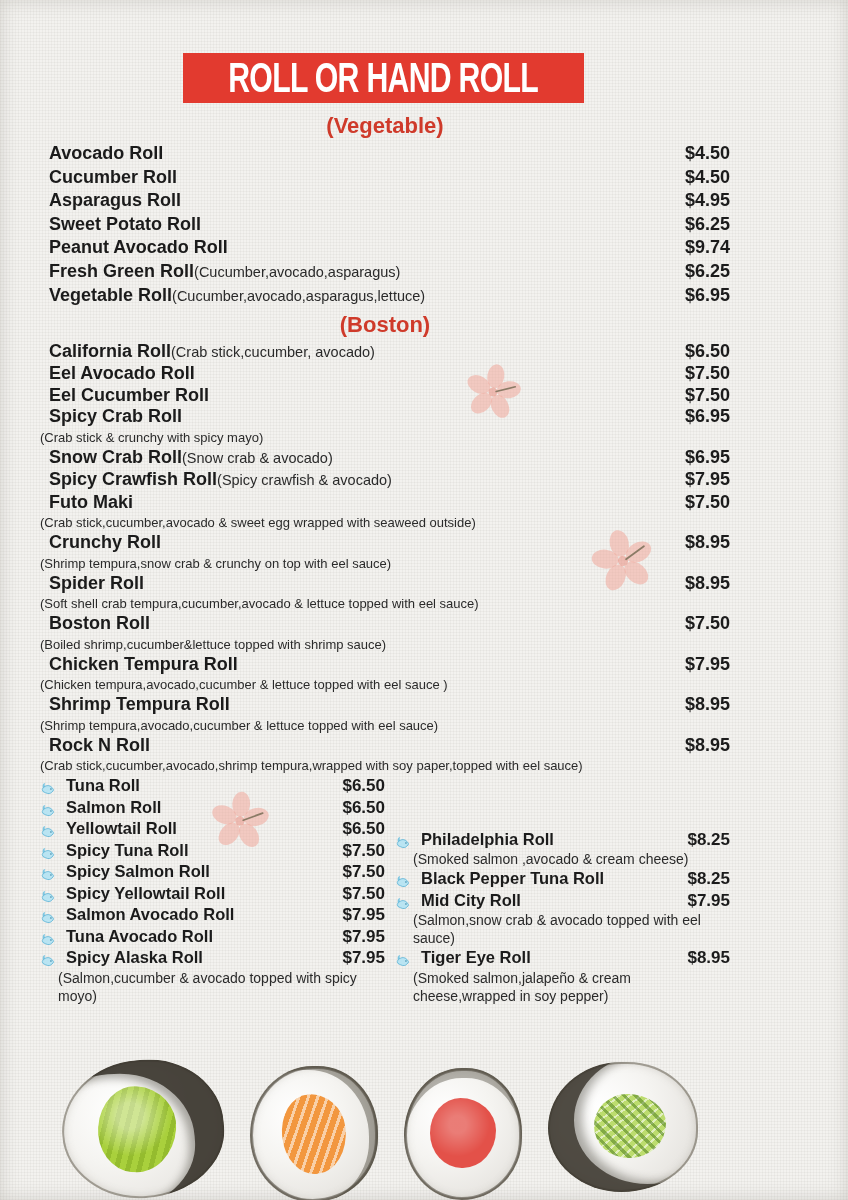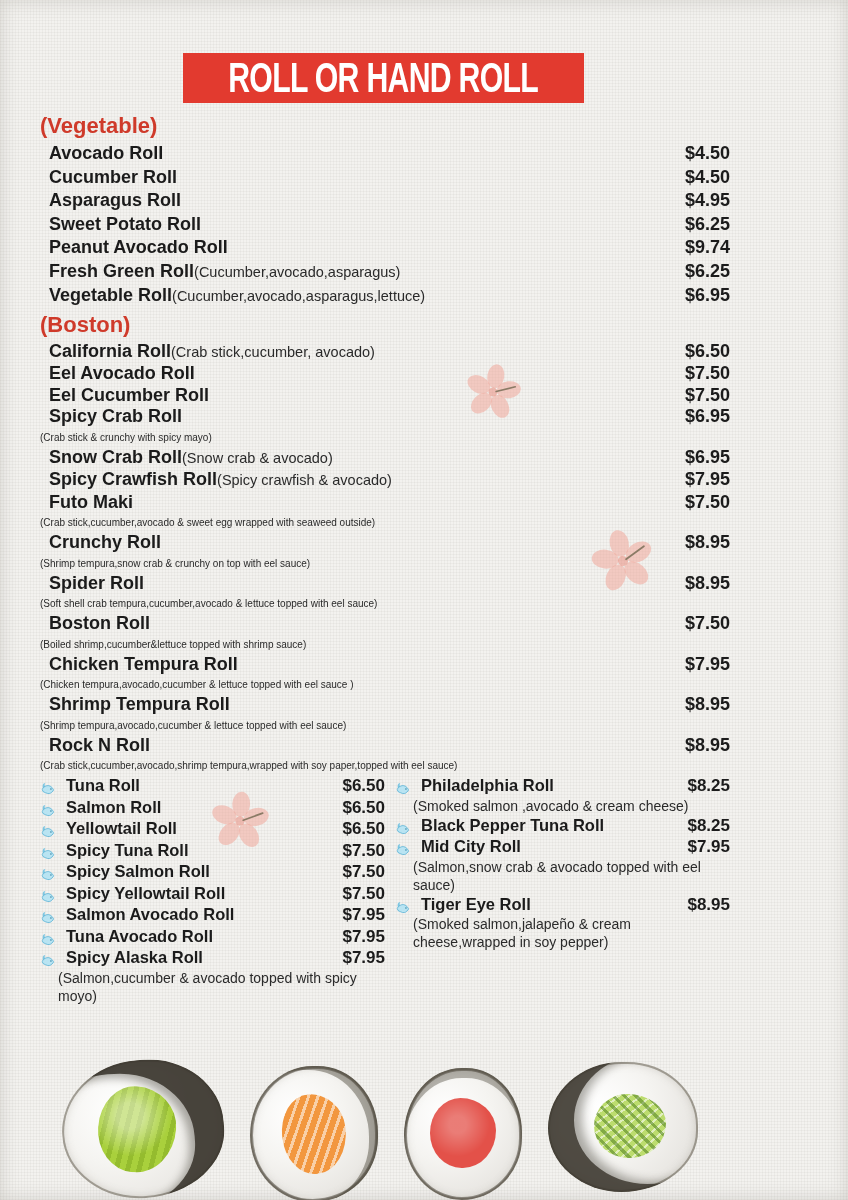--- a/index.html
+++ b/index.html
@@ -22,33 +22,33 @@
     display:flex;align-items:center;justify-content:center;
   }
   .banner .title{
     color:#fff;font-weight:bold;font-size:42px;line-height:50px;
     white-space:nowrap;letter-spacing:-1px;
     transform:scaleX(0.72);transform-origin:center;
   }
   
   .menu{position:absolute;left:40px;top:110px;width:690px;}
   .section-heading{
-    font-weight:bold;font-size:22px;line-height:26px;
+    text-align:center;font-weight:bold;font-size:22px;line-height:26px;
     color:#cf3a2a;margin:3px 0 3px 0;
   }
   .menu-item{display:block;}
   .item-line{display:flex;align-items:baseline;}
   .sec-vegetable .item-line{line-height:23.5px;}
   .sec-cooked .item-line{line-height:21.5px;}
   .item-name{font-weight:bold;font-size:18px;white-space:nowrap;margin-left:9px;}
   .inline-desc{font-size:14.5px;color:#2a2a2a;white-space:nowrap;}
   .price{margin-left:auto;font-weight:bold;font-size:18px;white-space:nowrap;}
-  .below-desc{font-size:10px;line-height:19px;color:#2a2a2a;}
+  .below-desc{font-size:13px;line-height:19px;color:#2a2a2a;}
   
-  .raw-columns{display:flex;align-items:flex-start;}
+  .raw-columns{display:flex;align-items:flex-end;}
   .raw-col{display:block;}
   .raw-col-0{width:345px;margin-right:10px;}
   .raw-col-1{width:335px;}
   .raw-columns .item-line{line-height:21.5px;}
   .raw-columns .item-name{font-size:16.5px;}
   .raw-columns .price{font-size:17px;}
   .raw-columns .below-desc{font-size:14px;line-height:18px;padding-left:18px;}
   .fish{width:15px;height:13px;margin-right:2px;flex:0 0 auto;align-self:center;}
   
   .flower{position:absolute;pointer-events:none;}

